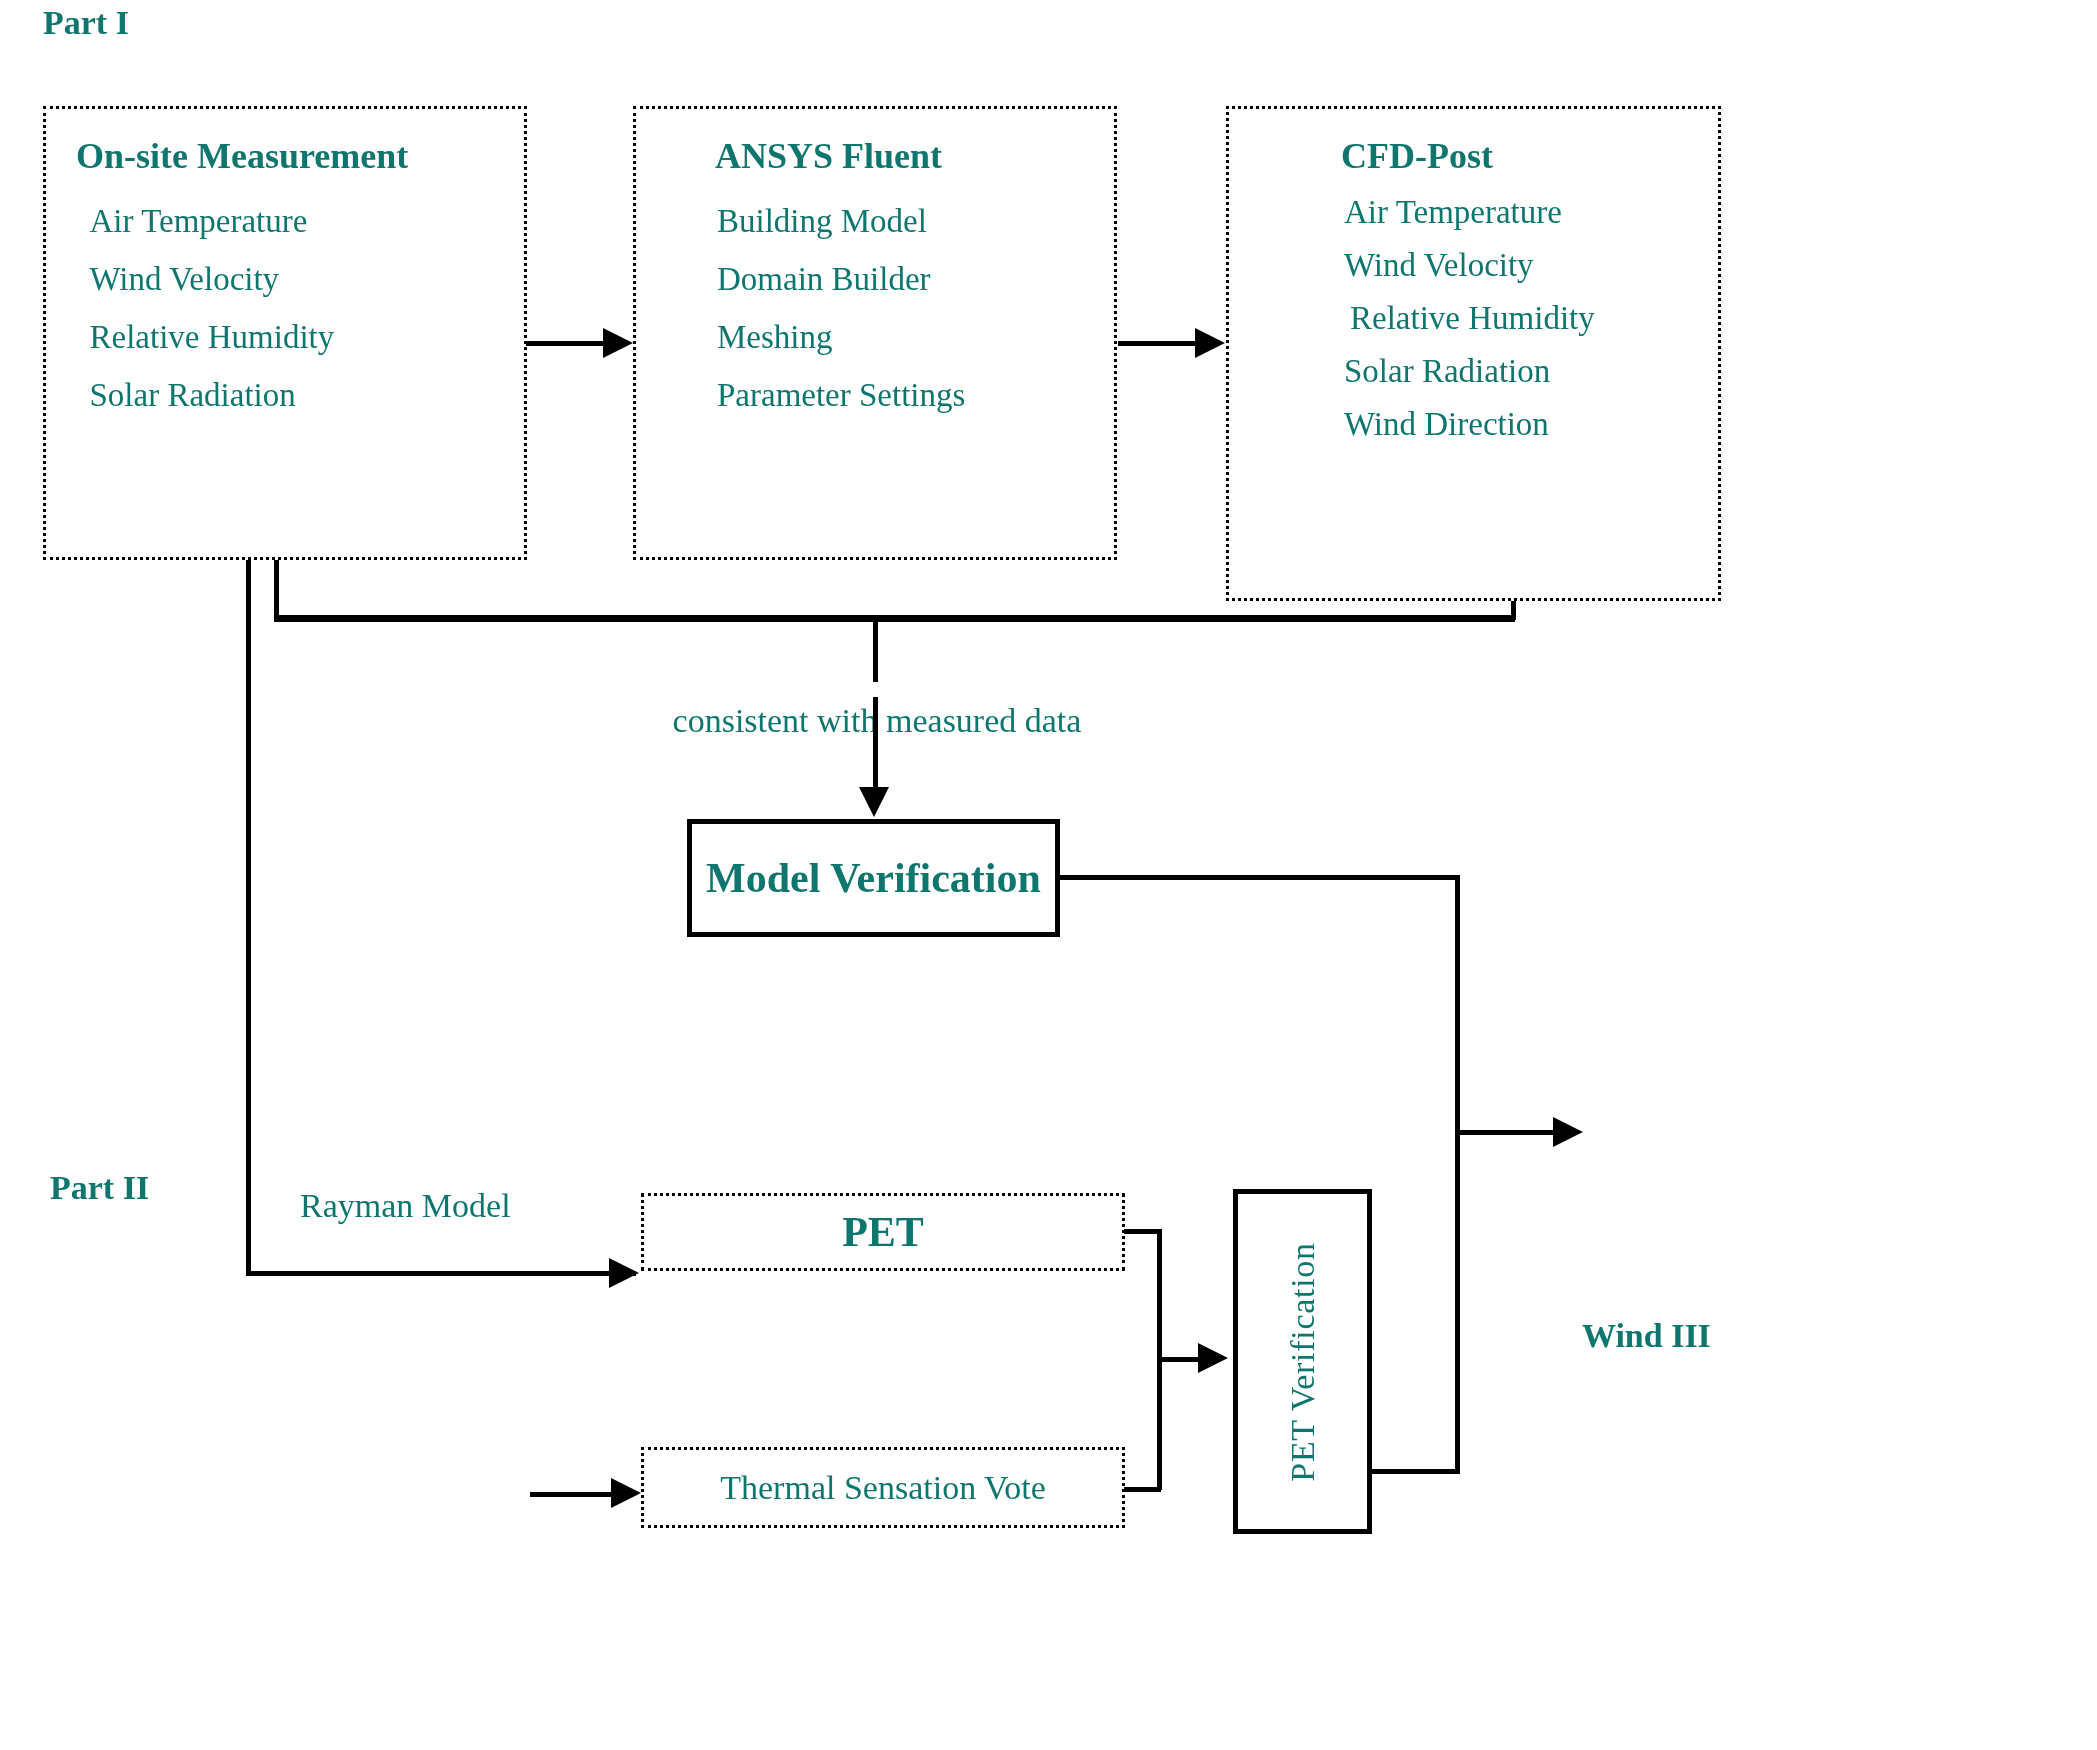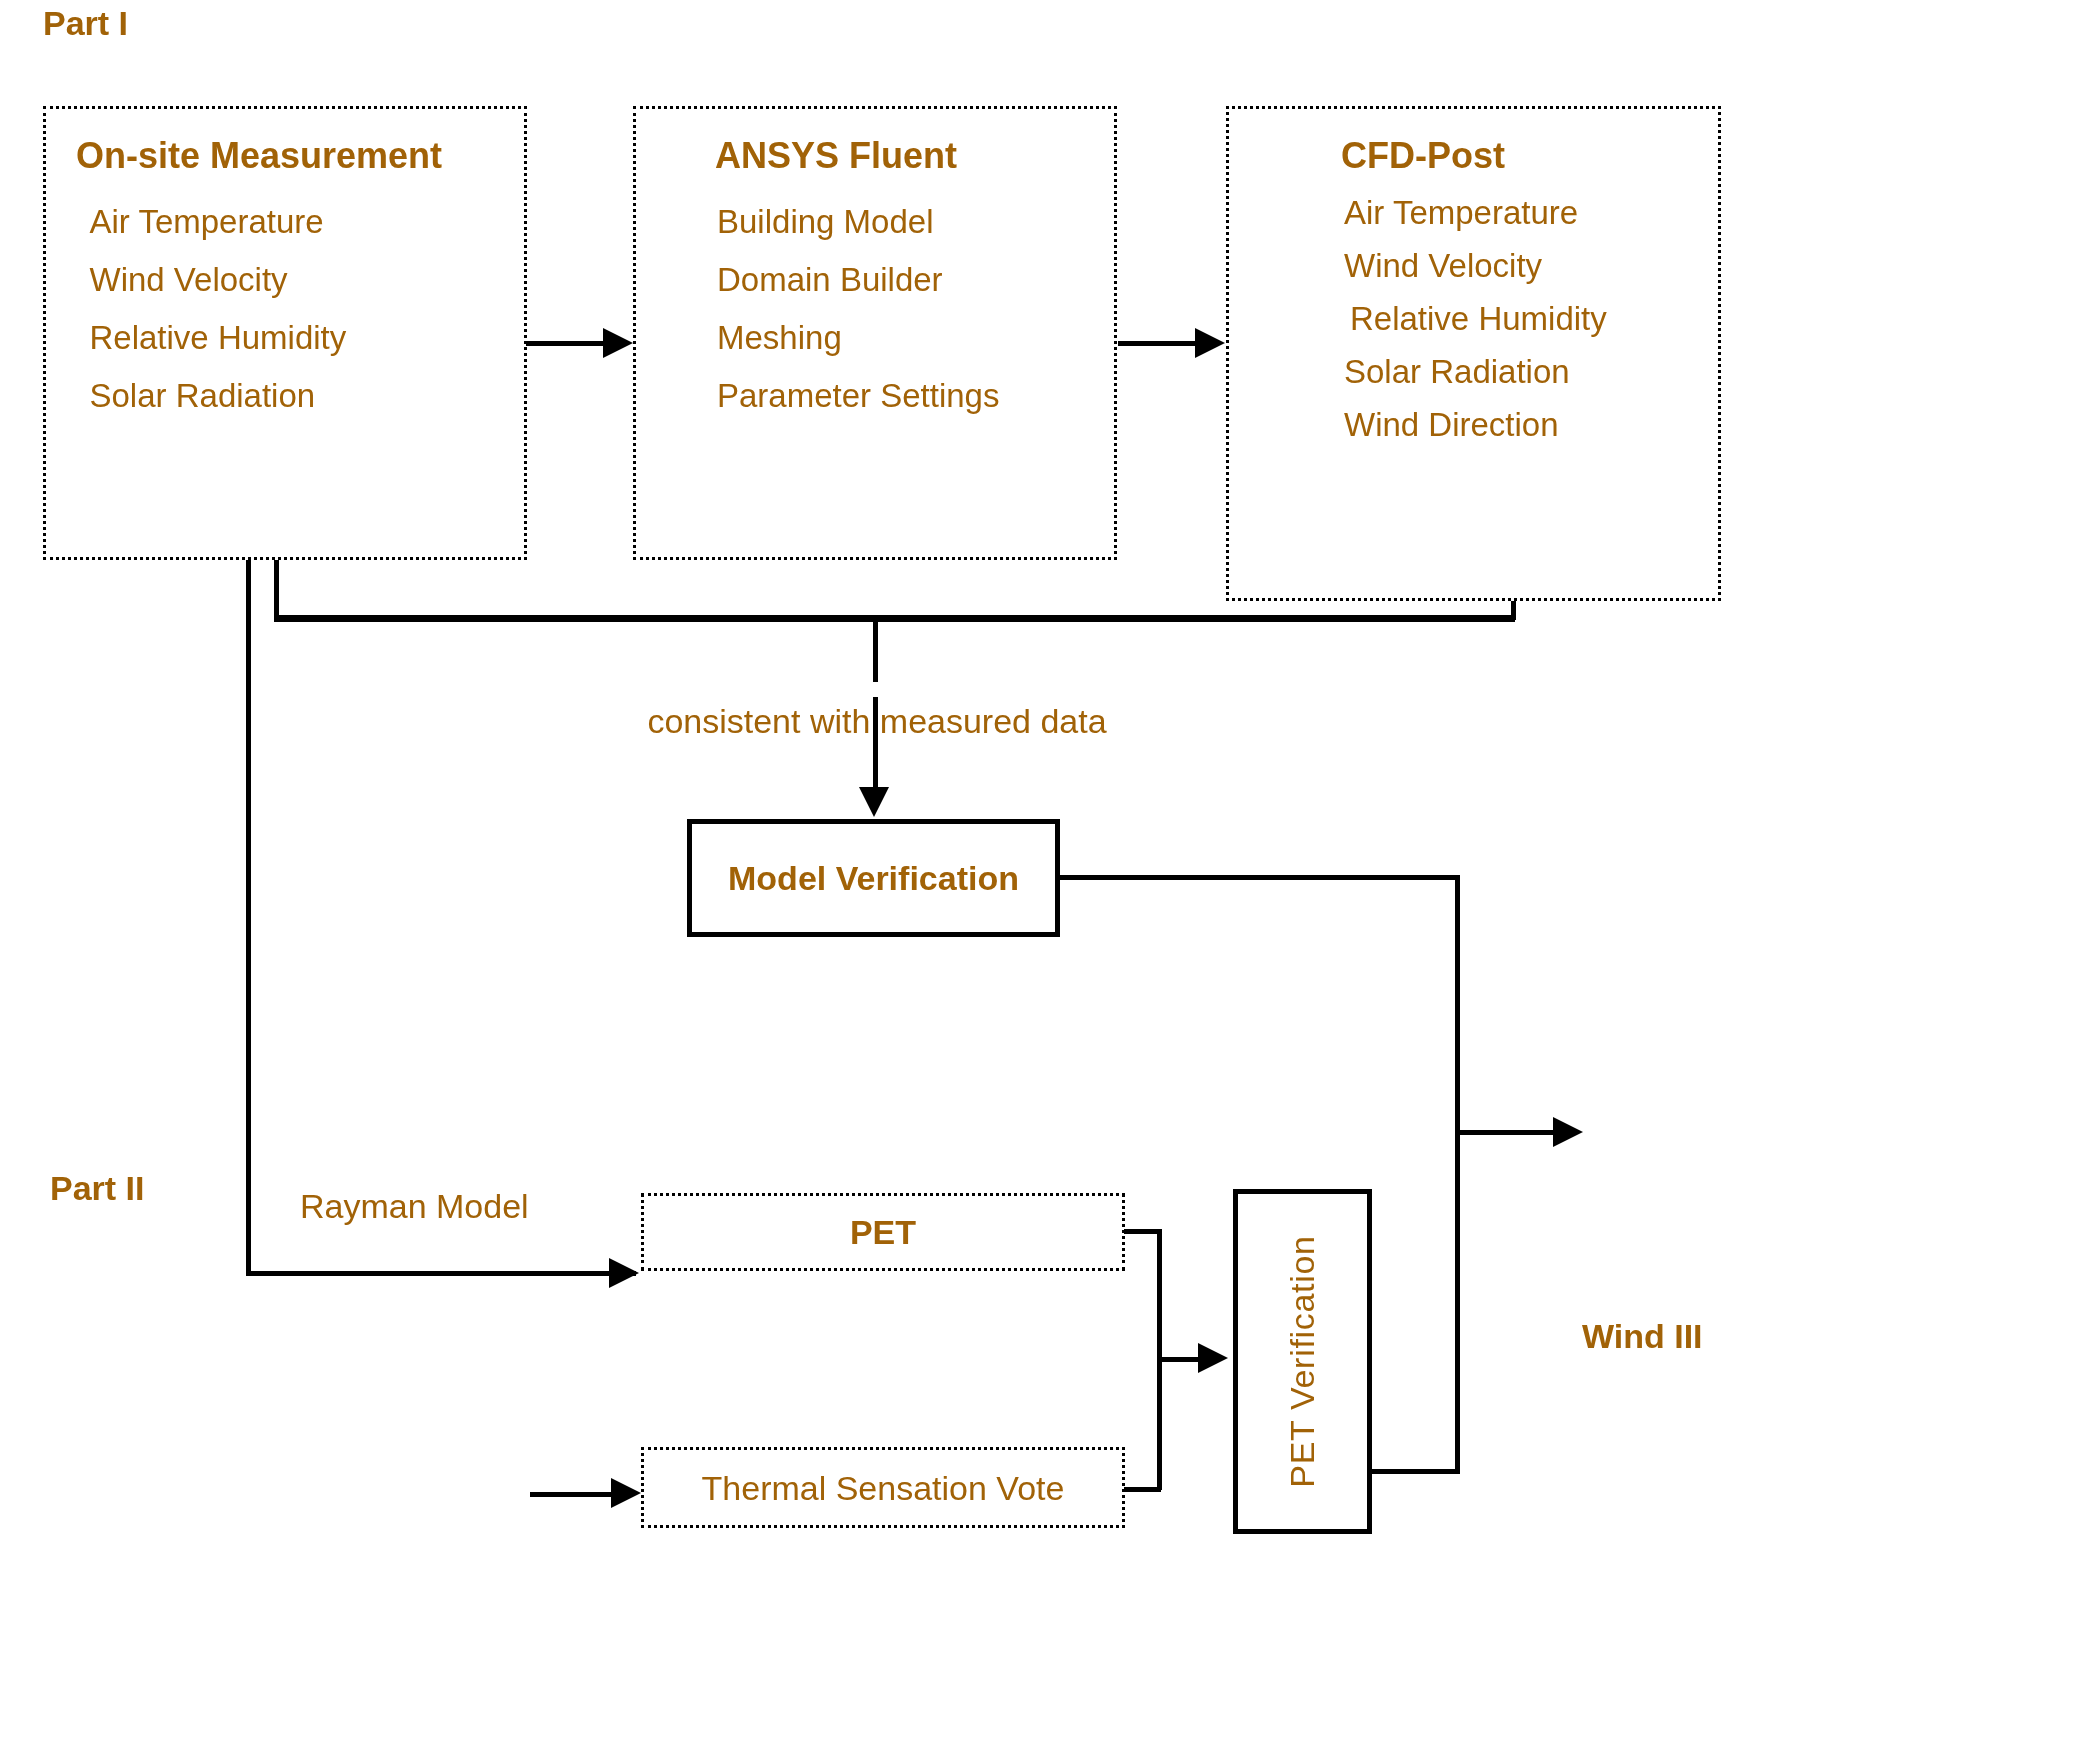--- a/index.html
+++ b/index.html
@@ -6,22 +6,22 @@
   html, body {
     margin: 0;
     padding: 0;
     background: #ffffff;
   }
   #canvas {
     position: relative;
     width: 1881px;
     height: 1750px;
     background: #ffffff;
-    font-family: Liberation Sans, sans-serif;
-    color: #a16207;
+    font-family: Liberation Serif, serif;
+    color: #0f766e;
     overflow: hidden;
   }
 
   
   .part-label {
     position: absolute;
     font-weight: bold;
     font-size: 34px;
     line-height: 1;
     white-space: nowrap;
@@ -61,21 +61,21 @@
   .infobox .node-item  { margin-bottom: 25px; }
 
   
   .centerbox {
     display: flex;
     align-items: center;
     justify-content: center;
   }
   .centerbox .node-title {
     font-weight: bold;
-    font-size: 34px;
+    font-size: 42px;
   }
   .centerbox .node-plain {
     font-weight: normal;
     font-size: 34px;
     line-height: 1;
     white-space: nowrap;
   }
 
   
   .vbox {

